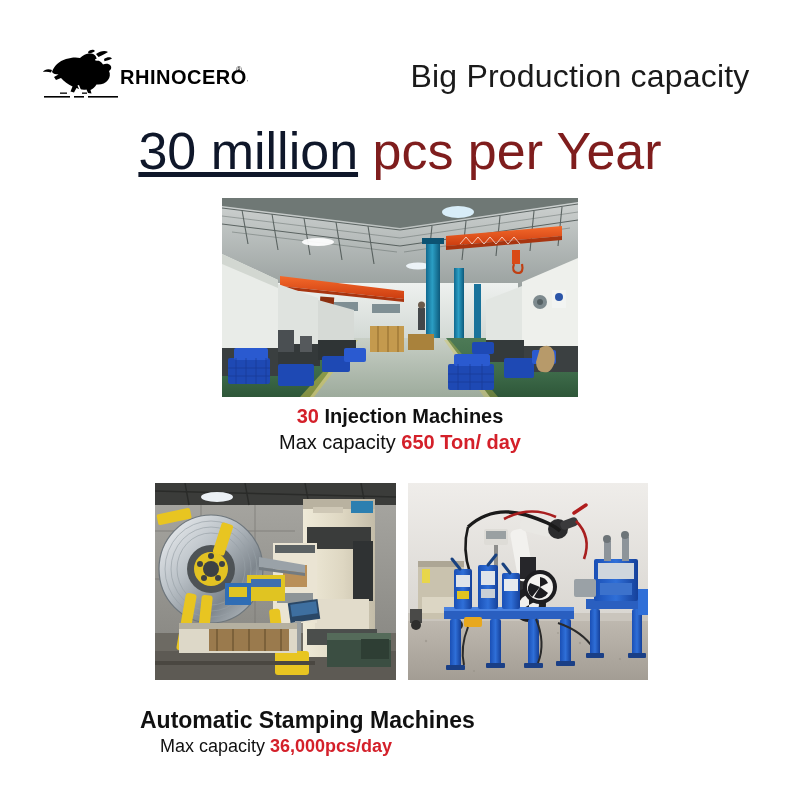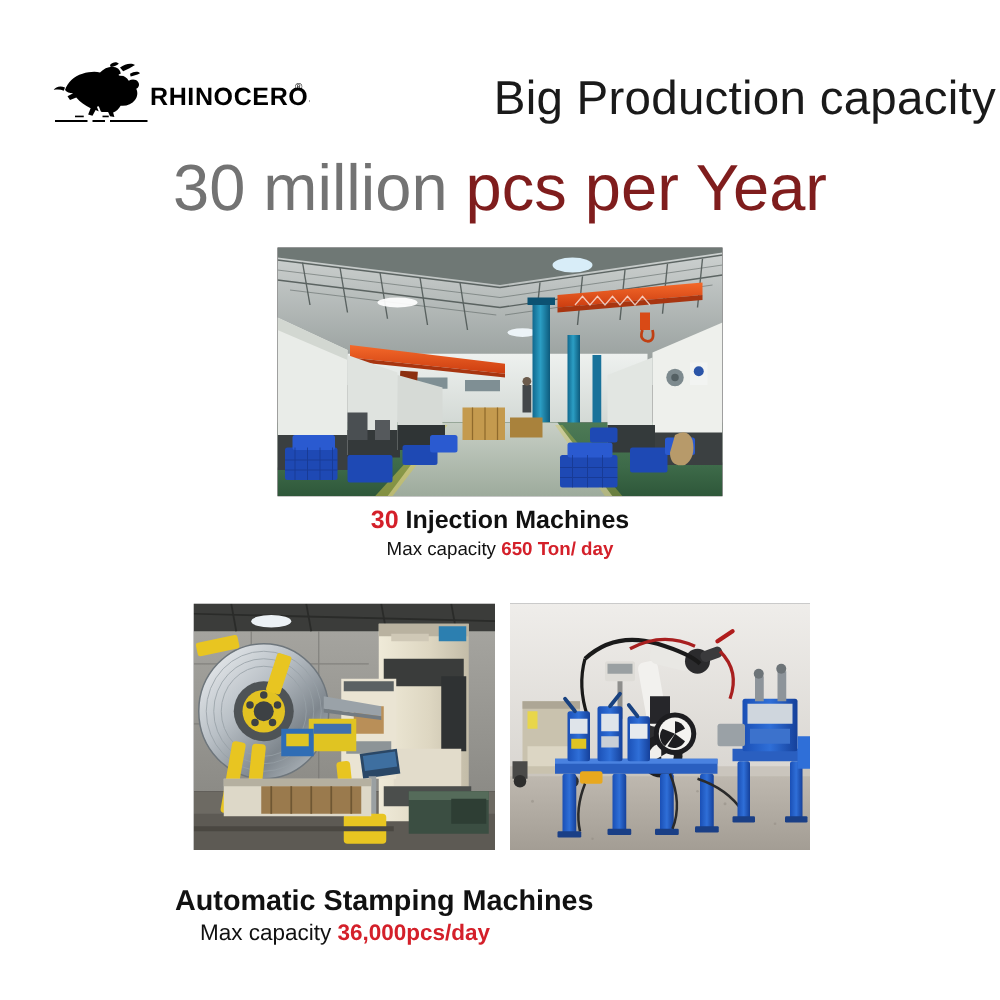--- a/index.html
+++ b/index.html
@@ -29,41 +29,41 @@
     height: 54px;
   }
   .logo-block svg { display: block; width: 210px; height: 54px; }
 
   .header-title {
     position: absolute;
     left: 395px;
     top: 58px;
     width: 370px;
     text-align: center;
-    font-size: 38px;
+    font-size: 32px;
     font-weight: 400;
     color: #1a1a1a;
     letter-spacing: 0.2px;
     white-space: nowrap;
   }
 
   
   .headline {
     position: absolute;
     left: 0;
     top: 125px;
     width: 800px;
     text-align: center;
     font-size: 52px;
     font-weight: 400;
     line-height: 1;
     white-space: nowrap;
     color: #111111;
   }
-  .headline .hl-red { color: #737373; }
+  .headline .hl-red { color: #0f172a; text-decoration: underline; }
   .headline .hl-black { color: #7f1d1d; }
 
   
   .photo {
     position: absolute;
     overflow: hidden;
     background: #2a2a2a;
   }
   .photo svg { display: block; width: 100%; height: 100%; }
 
@@ -107,21 +107,21 @@
   .caption .cap-line2 .plain { font-weight: normal; }
   .cap-red { color: #d4202a; }
 
   #caption-injection {
     left: 200px;
     top: 404px;
     width: 400px;
     text-align: center;
   }
   #caption-injection .cap-line1 { font-size: 20px; }
-  #caption-injection .cap-line2 { font-size: 15px; }
+  #caption-injection .cap-line2 { font-size: 20px; }
 
   #caption-stamping {
     left: 140px;
     top: 706px;
     width: 272px;
   }
   #caption-stamping .cap-line1 { font-size: 23px; }
   #caption-stamping .cap-line2 { font-size: 18px; }
 
   #caption-welding {

